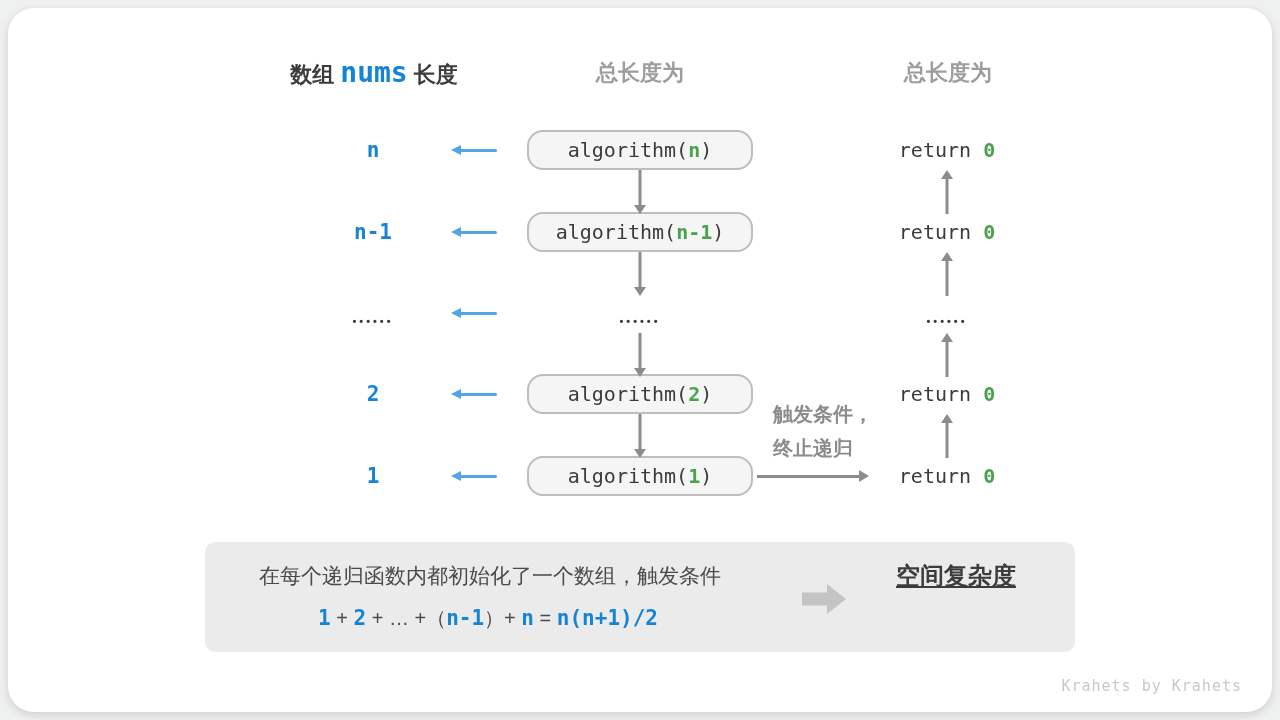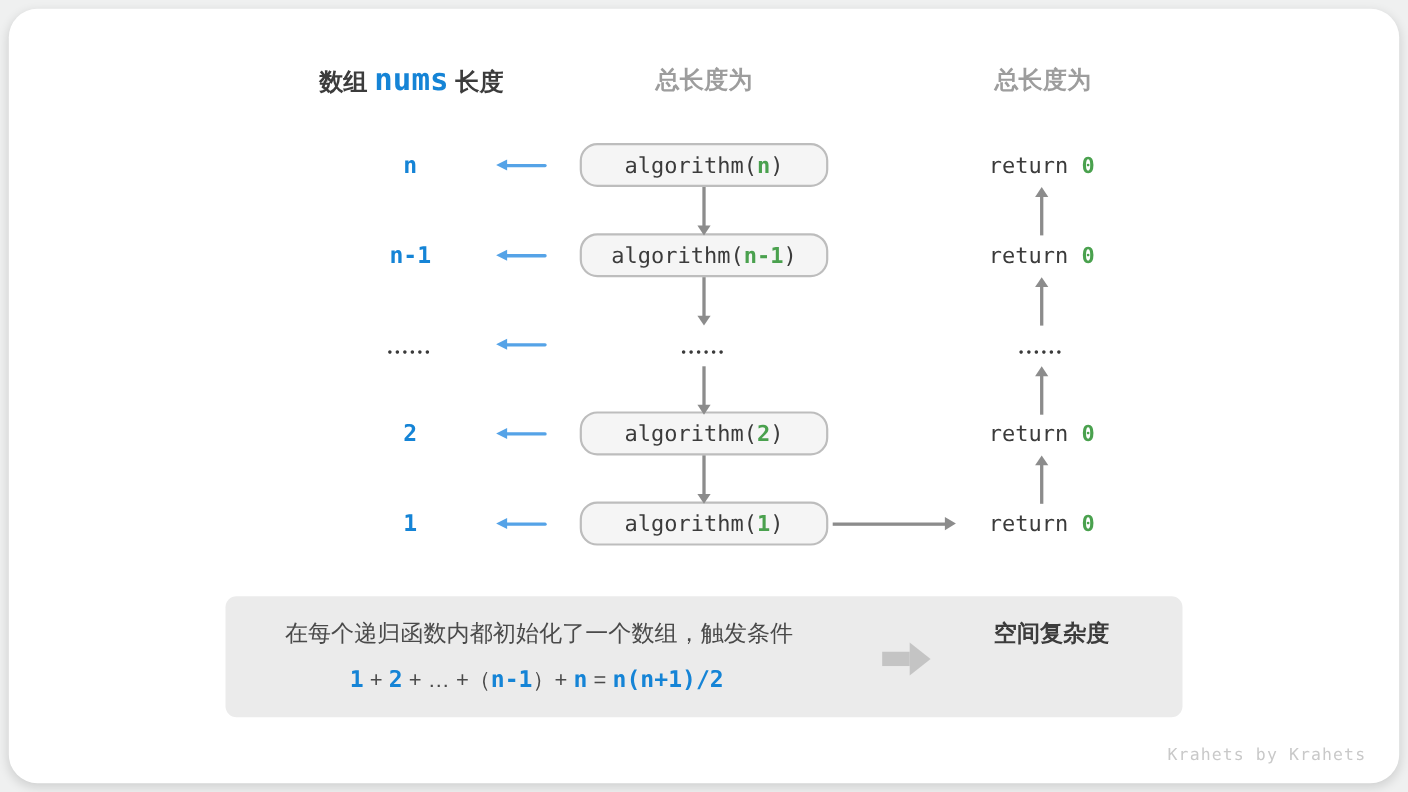--- a/index.html
+++ b/index.html
@@ -66,21 +66,21 @@
     border-top:6px solid transparent;border-bottom:6px solid transparent;border-left:10px solid #8c8c8c;}
 
   
   .trigger{font-size:20px;font-weight:bold;color:#8c8c8c;line-height:34px;white-space:nowrap;}
 
   
   .summary{left:205px;top:542px;width:870px;height:110px;background:#ebebeb;border-radius:10px;}
   .sum-line1{font-size:21px;color:#4a4a4a;white-space:nowrap;}
   .formula{font-size:20px;color:#4a4a4a;white-space:pre;}
   .formula .b{color:#1584d6;font-weight:bold;font-family:"DejaVu Sans Mono","Liberation Mono",monospace;font-size:21px;}
-  .sum-title{font-size:21px;font-weight:bold;color:#3c3c3c;white-space:nowrap;}
+  .sum-title{font-size:24px;font-weight:bold;color:#3c3c3c;white-space:nowrap;text-decoration:underline;}
   .sum-value{font-size:22px;font-weight:bold;color:#ee4f00;white-space:nowrap;font-family:"DejaVu Sans Mono","Liberation Mono",monospace;}
   .sum-value sup{font-size:15px;}
 
   
   .block-arrow{width:44px;height:30px;}
   .block-arrow .rect{position:absolute;left:0;top:50%;transform:translateY(-50%);width:25px;height:13px;background:#c4c4c4;}
   .block-arrow .tri{position:absolute;right:0;top:50%;transform:translateY(-50%);width:0;height:0;
     border-top:15px solid transparent;border-bottom:15px solid transparent;border-left:19px solid #c4c4c4;}
 
   .footer{font-size:15px;color:#c9c9c9;letter-spacing:1px;white-space:nowrap;}
@@ -177,20 +177,24 @@
     </div>
   <div class="abs arrow-up" style="left:940px;top:333px;">
       <span class="shaft"></span>
       <span class="head"></span>
     </div>
   <div class="abs arrow-up" style="left:940px;top:414px;">
       <span class="shaft"></span>
       <span class="head"></span>
     </div>
 
+  <div class="abs trigger" style="left:773px;top:397px;">
+    <div>触发条件，</div>
+    <div>终止递归</div>
+  </div>
   <div class="abs arrow-right" style="left:757px;top:469px;">
       <span class="shaft"></span>
       <span class="head"></span>
     </div>
 
   <div class="abs summary"></div>
   <div class="abs ctr sum-line1" style="left:490px;top:576px;">在每个递归函数内都初始化了一个数组，触发条件</div>
   <div class="abs ctr formula" style="left:488px;top:618px;text-align:center;"><span class="b">1</span><span> + </span><span class="b">2</span><span> + </span><span>…</span><span> +（</span><span class="b">n-1</span><span>）+ </span><span class="b">n</span><span> = </span><span class="b">n(n+1)/2</span></div>
   <div class="abs ctr block-arrow" style="left:824px;top:599px;">
       <span class="rect"></span>

